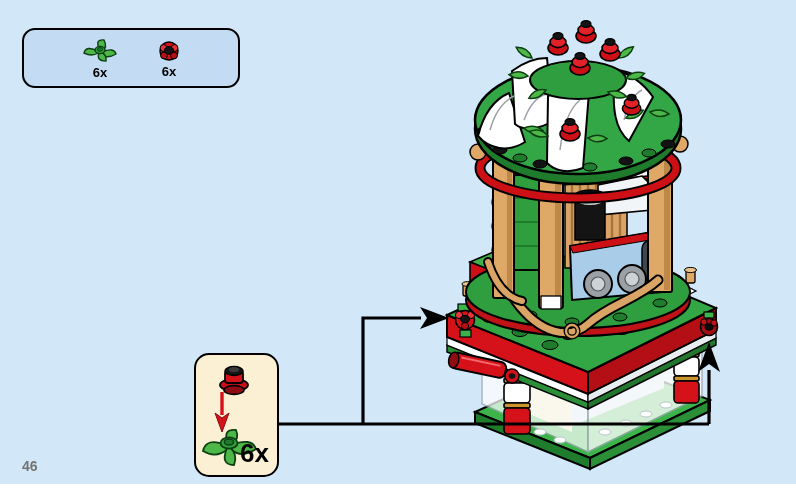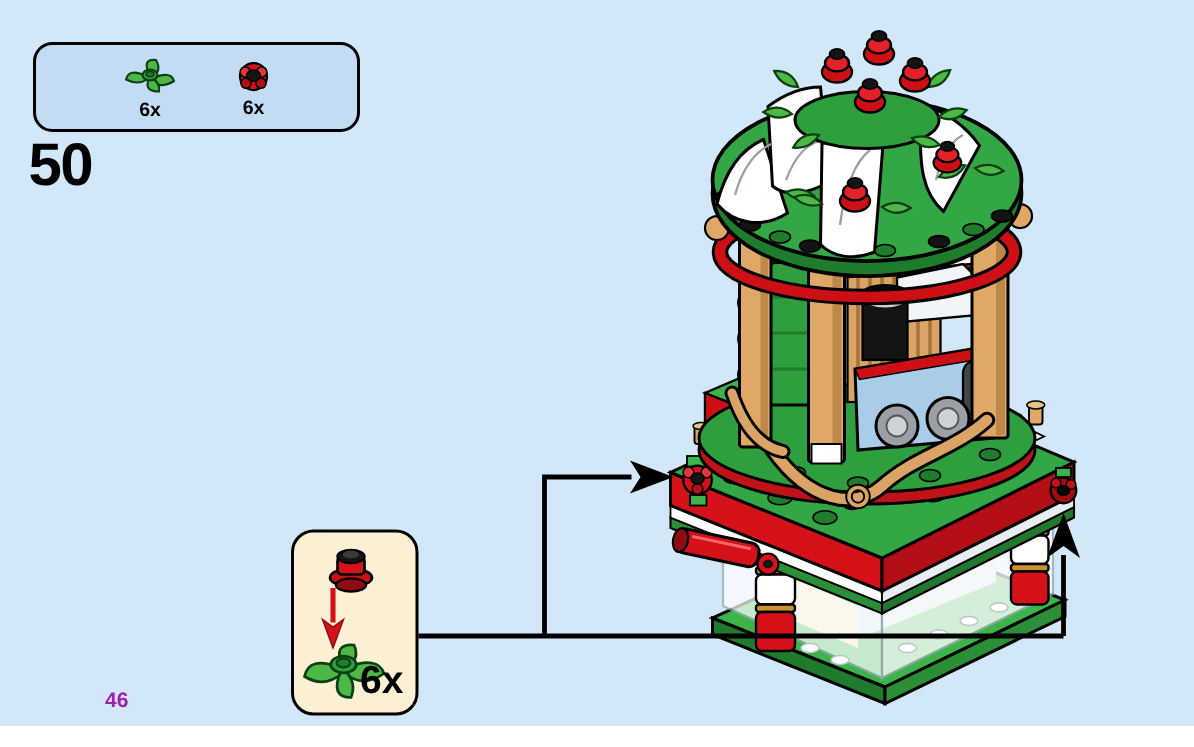--- a/index.html
+++ b/index.html
@@ -23,21 +23,21 @@
   .part-count{font-size:13px;font-weight:bold;color:#000;line-height:1;margin-top:1px;}
   
   .step-number{
     position:absolute;left:19px;top:88px;
     font-size:40px;font-weight:bold;color:#000;
     letter-spacing:-1px;
   }
   
   .page-number{
     position:absolute;left:22px;top:458px;
-    font-size:14px;font-weight:bold;color:#a21caf;margin-left:48px;
+    font-size:14px;font-weight:bold;color:#737373;
   }
   
   .callout-box{
     position:absolute;left:194px;top:353px;
     width:81px;height:120px;
     background:#fbf0d4;
     border:2.5px solid #000;
     border-radius:15px;
   }
   .callout-count{
@@ -77,21 +77,20 @@
         <circle cx="7.5" cy="10" r="3.4" fill="#e8343a" stroke="#000" stroke-width="1"></circle>
         <circle cx="18.5" cy="10" r="3.4" fill="#e8343a" stroke="#000" stroke-width="1"></circle>
         <circle cx="8" cy="17.5" r="3.4" fill="#b40f15" stroke="#000" stroke-width="1"></circle>
         <circle cx="18" cy="17.5" r="3.4" fill="#b40f15" stroke="#000" stroke-width="1"></circle>
         <ellipse cx="13" cy="12.4" rx="4.6" ry="3.8" fill="#151515" stroke="#000" stroke-width="1"></ellipse>
       </svg>
       <span class="part-count">6x</span>
     </div>
   </div>
 
-  <div class="step-number">50</div>
 
   <svg class="model-illustration" width="320" height="478" viewBox="0 0 320 478">
     <defs>
       <g id="rose">
         <ellipse cy="6" rx="10" ry="7" fill="#cc1016" stroke="#000" stroke-width="1.6"></ellipse>
         <ellipse cy="0" rx="8" ry="5.6" fill="#e22128" stroke="#000" stroke-width="1.6"></ellipse>
         <ellipse cy="-6" rx="5" ry="3.4" fill="#141414" stroke="#000" stroke-width="1.2"></ellipse>
       </g>
       <g id="leaf">
         <path d="M0,0 Q9,-7 19,-2 Q10,6 0,0 Z" fill="#4db848" stroke="#0c3f12" stroke-width="1.5"></path>

